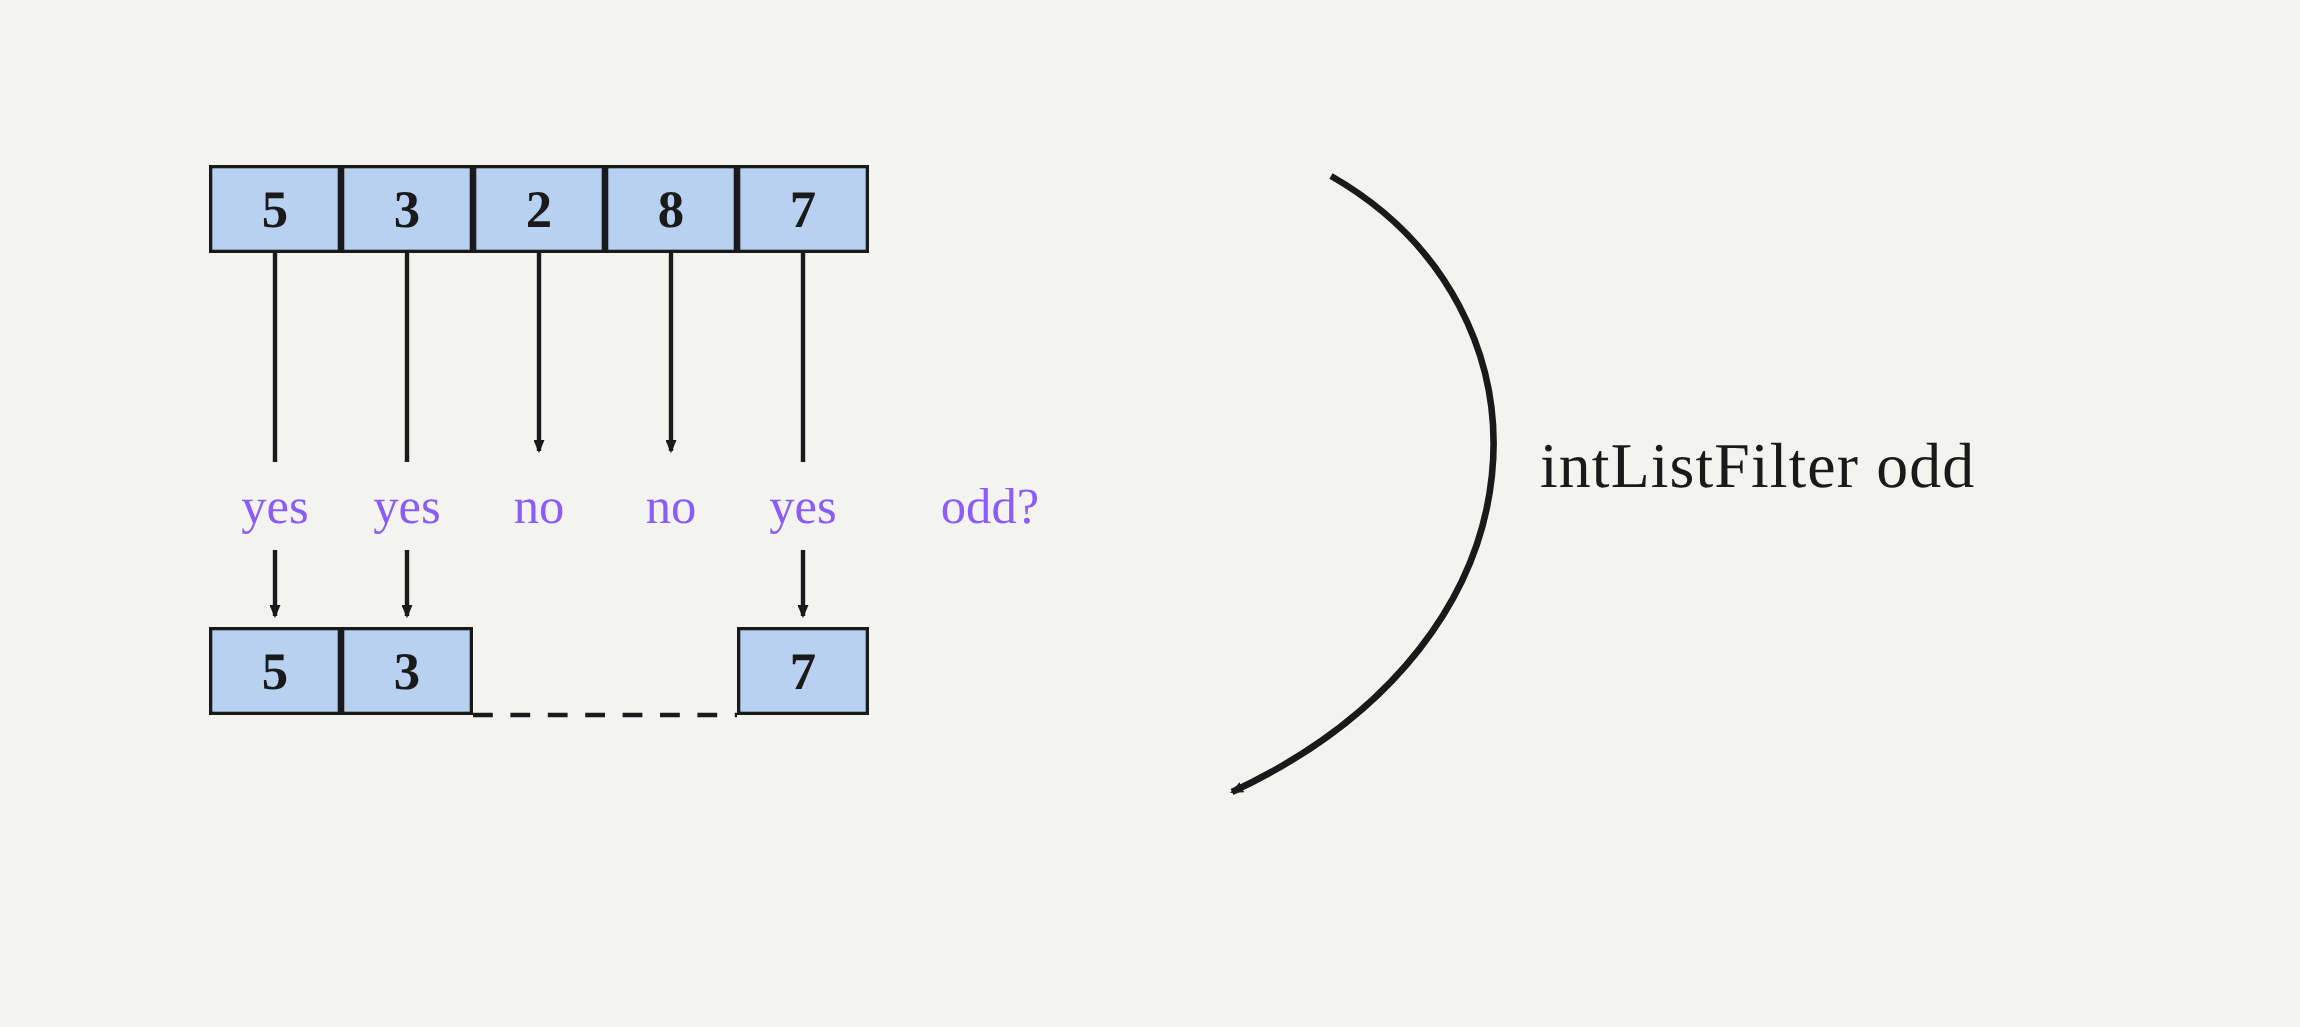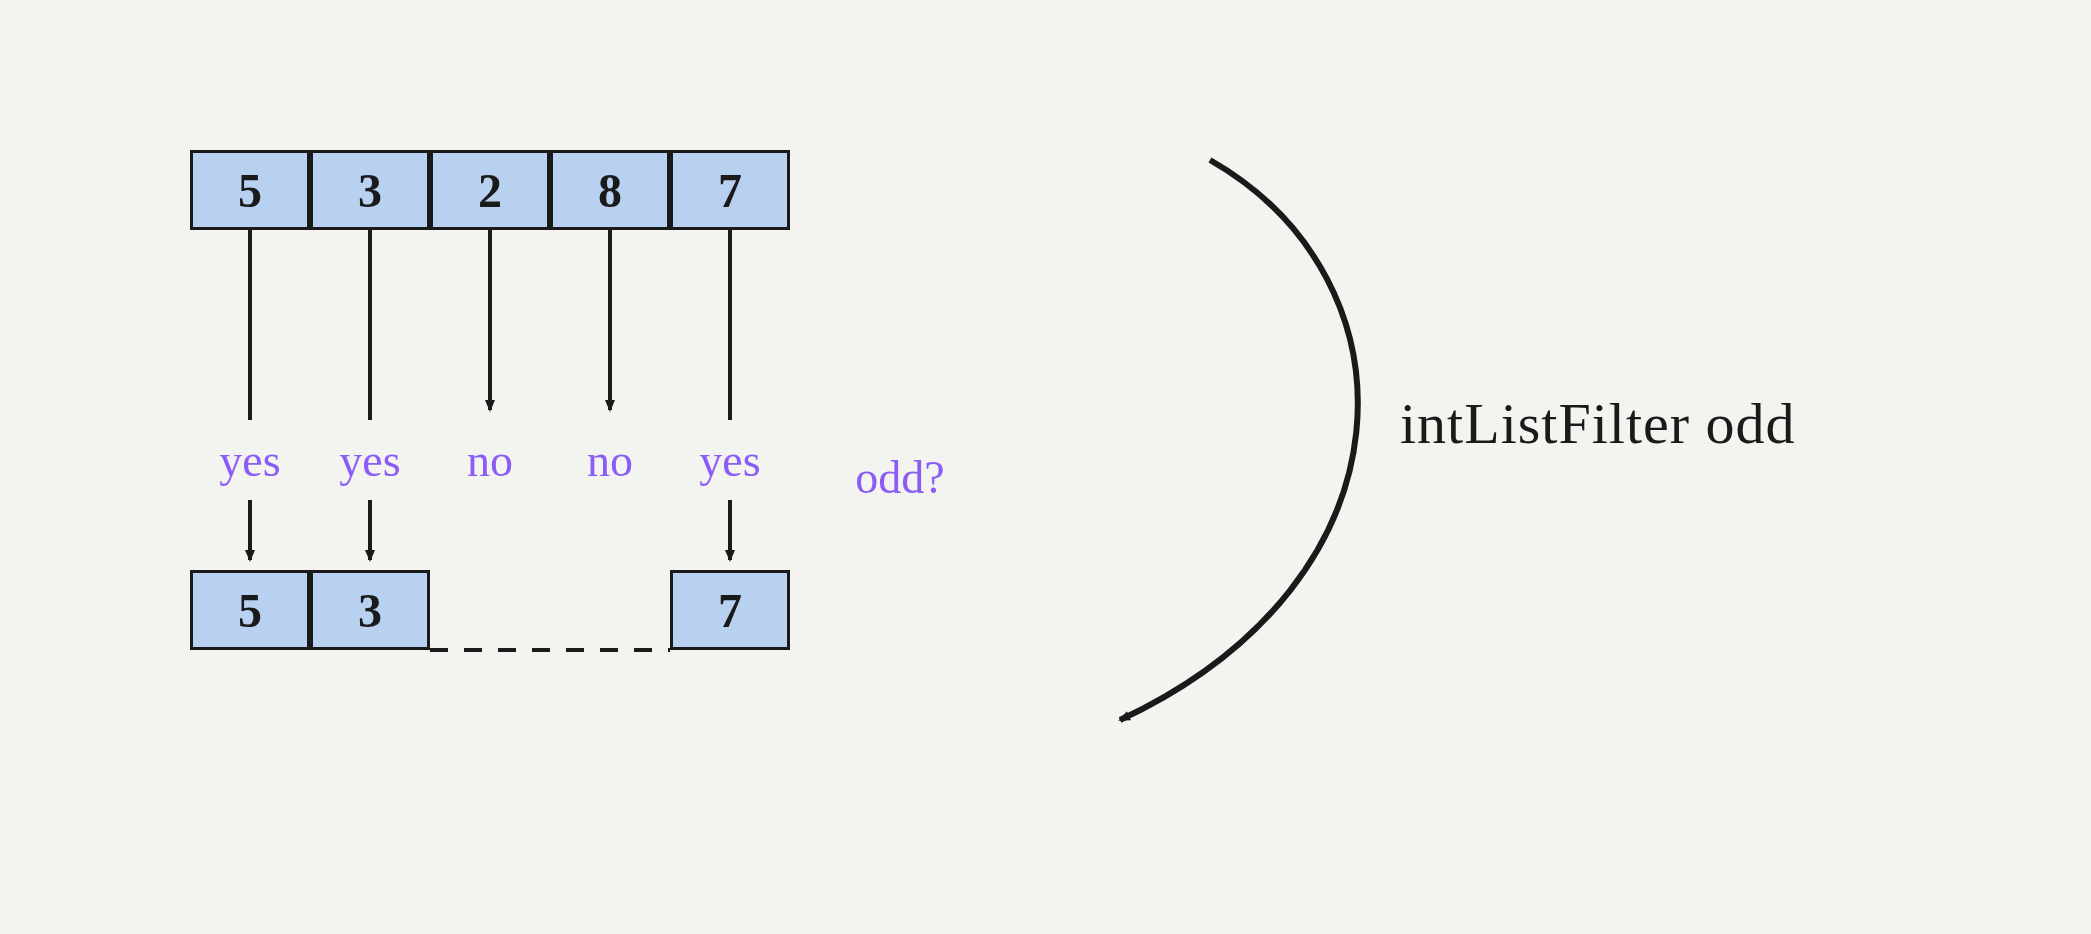--- a/index.html
+++ b/index.html
@@ -78,21 +78,21 @@
   <div class="label" style="left:490px; top:460px;">
     <span>no</span>
   </div>
   <div class="label" style="left:610px; top:460px;">
     <span>no</span>
   </div>
   <div class="label" style="left:730px; top:460px;">
     <span>yes</span>
   </div>
 
-  <div class="label" style="left:900px; top:460px;margin-top:17px;">
+  <div class="label" style="left:900px; top:460px;">
     <span>odd?</span>
   </div>
 
   <div class="cell" style="left:190px; top:570px; width:120px; height:80px;">
     <span>5</span>
   </div>
   <div class="cell" style="left:310px; top:570px; width:120px; height:80px;">
     <span>3</span>
   </div>
   <div class="cell" style="left:670px; top:570px; width:120px; height:80px;">

